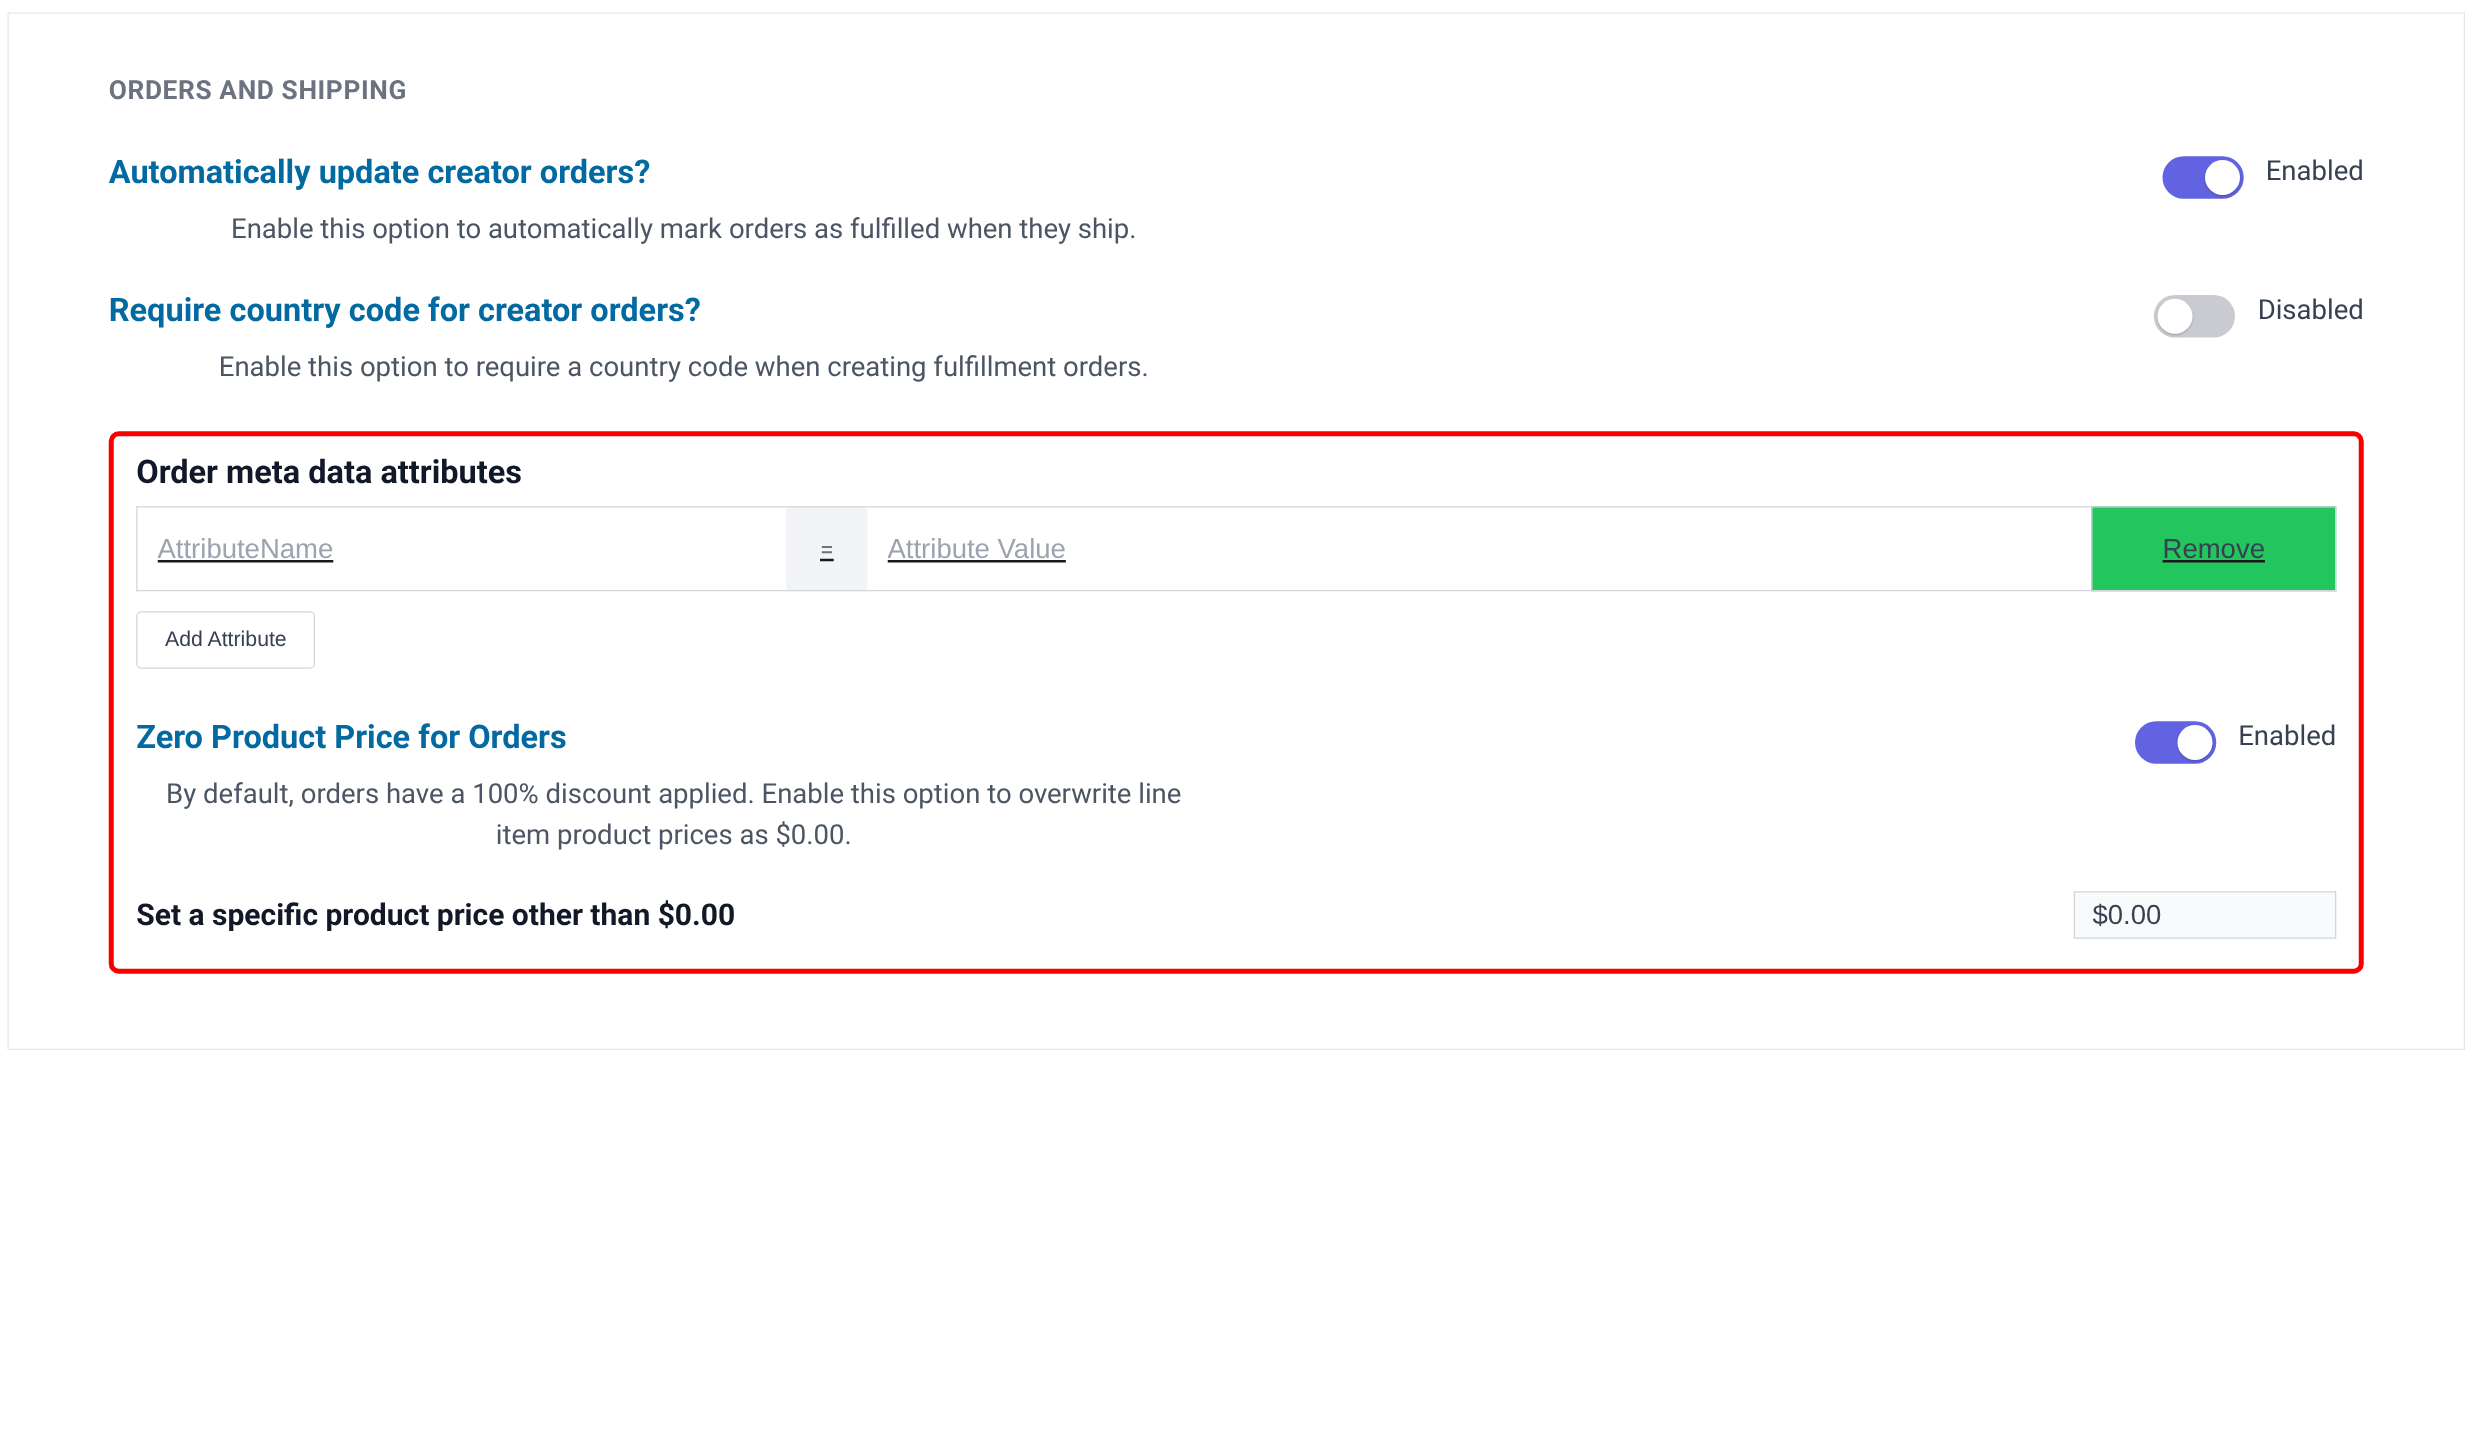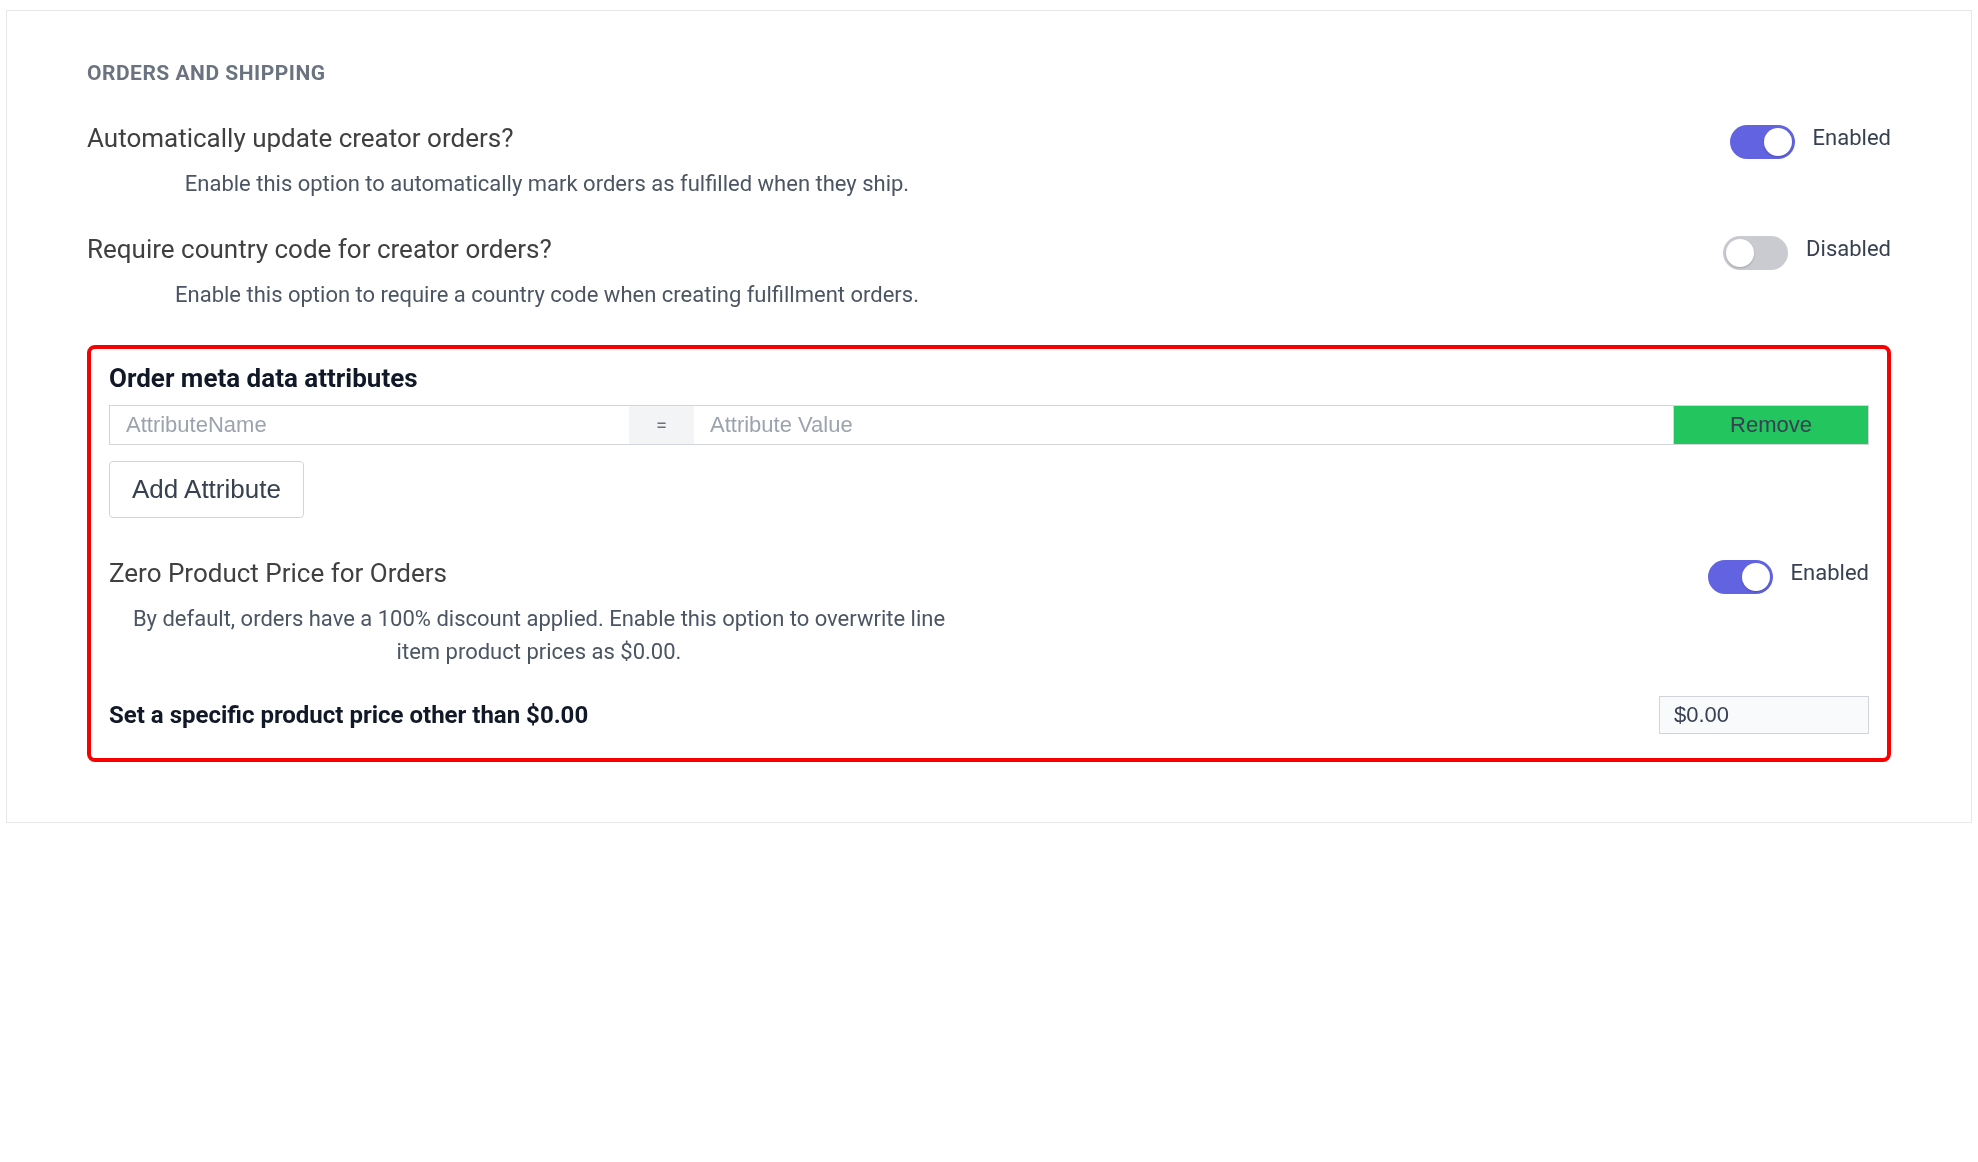--- a/index.html
+++ b/index.html
@@ -28,22 +28,22 @@
     }
     .setting-row {
       display: flex;
       justify-content: space-between;
       align-items: flex-start;
       margin-bottom: 34px;
     }
     .setting-text { flex: 1; max-width: 920px; }
     .setting-title {
       font-size: 26px;
-      font-weight: 400;
-      color: #404040;
+      font-weight: 700;
+      color: #0369a1;
       margin-bottom: 14px;
     }
     .setting-desc {
       font-size: 22px;
       color: #4b5563;
       line-height: 1.5;
       text-align: center;
     }
     .toggle-wrap {
       display: flex;
@@ -89,21 +89,22 @@
     }
     .meta-desc {
       font-size: 22px;
       color: #4b5563;
       margin-bottom: 18px;
     }
     .attr-row {
       display: flex;
       align-items: stretch;
       margin-bottom: 16px;
-      height: 40px;
+      height: 68px;
+      text-decoration: underline;
     }
     .attr-input {
       border: 1px solid #d1d5db;
       font-size: 22px;
       padding: 0 16px;
       background: #ffffff;
       color: #111827;
       outline: none;
     }
     .attr-input::placeholder { color: #9ca3af; }
@@ -125,21 +126,21 @@
       width: 196px;
       border: 1px solid #d1d5db;
       background: #22c55e;
       font-size: 22px;
       color: #374151;
       cursor: pointer;
     }
     .btn-add {
       border: 1px solid #d1d5db;
       background: #ffffff;
-      font-size: 26px;
+      font-size: 17px;
       color: #374151;
       padding: 12px 22px;
       border-radius: 4px;
       cursor: pointer;
     }
     .zero-row {
       display: flex;
       justify-content: space-between;
       align-items: flex-start;
       margin-top: 40px;

